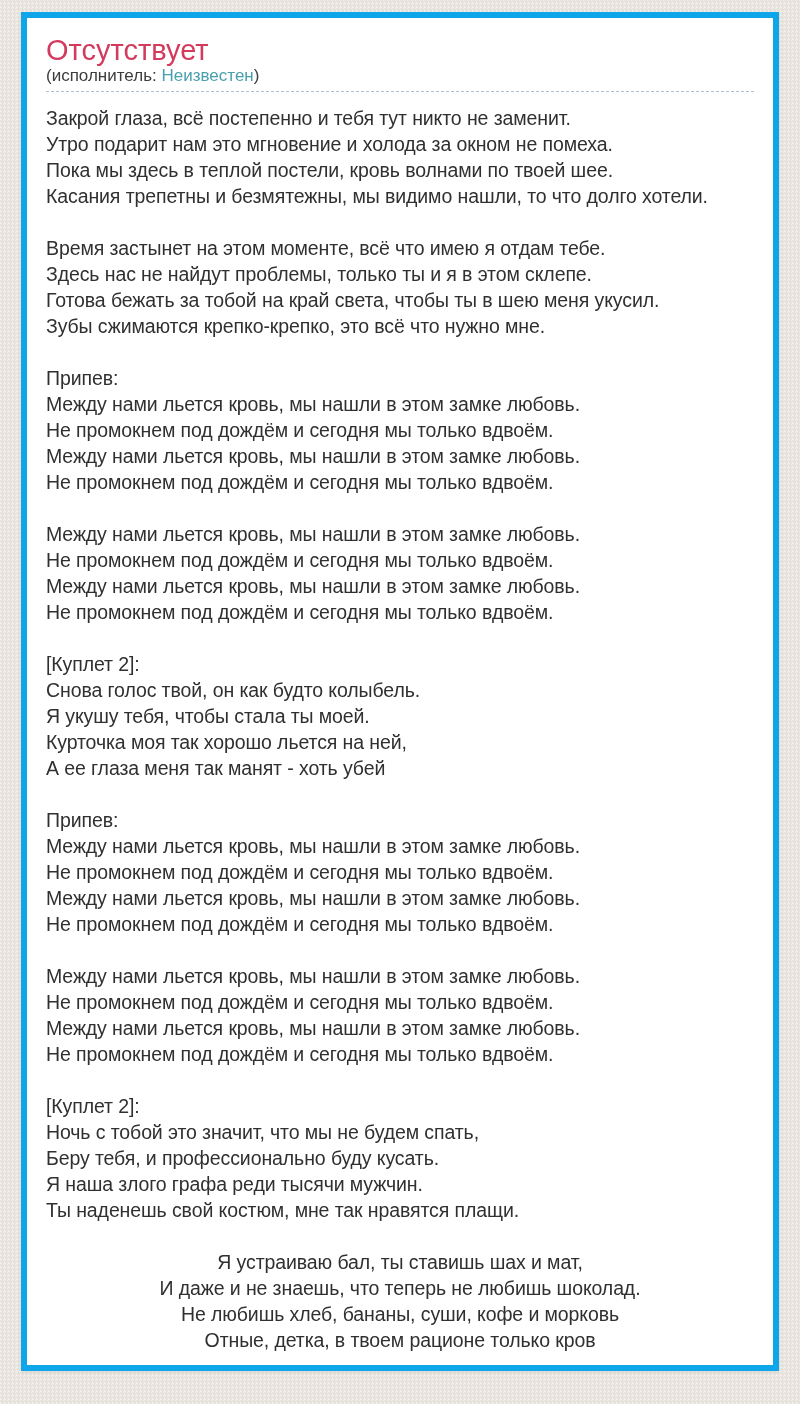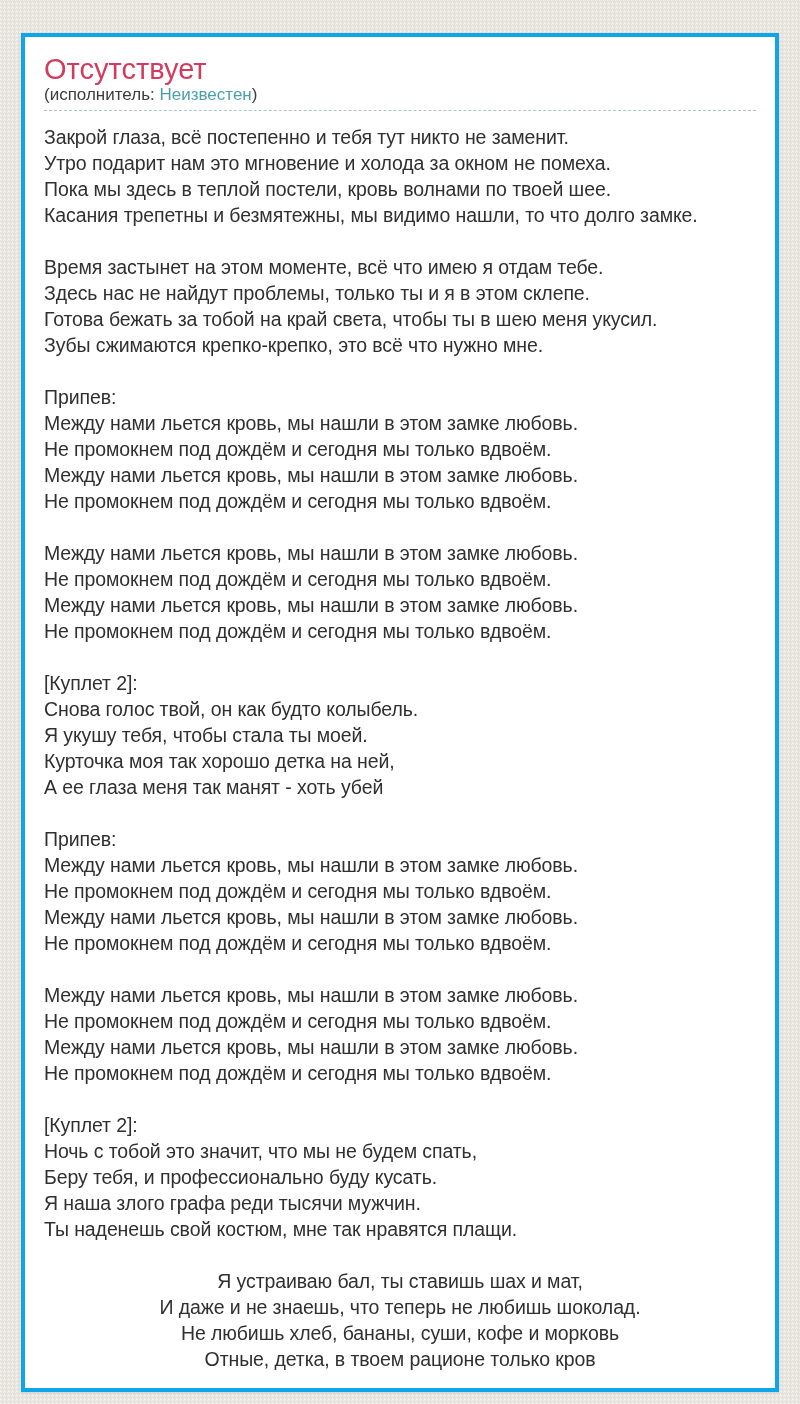--- a/index.html
+++ b/index.html
@@ -15,26 +15,26 @@
     background-color: var(--page-background, #e9e5df);
     background-image:
       linear-gradient(45deg, rgba(255,255,255,.4) 25%, transparent 25%, transparent 75%, rgba(255,255,255,.4) 75%),
       linear-gradient(45deg, rgba(198,192,184,.22) 25%, transparent 25%, transparent 75%, rgba(198,192,184,.22) 75%);
     background-size: 4px 4px;
     background-position: 0 0, 2px 2px;
   }
   .card {
     position: absolute;
     left: 21px;
-    top: 33px;
+    top: 12px;
     width: 758px;
     height: 1359px;
     box-sizing: border-box;
     background: var(--card-background, #ffffff);
-    border: 4px solid #0ea5e9;
+    border: 6px solid #0ea5e9;
     box-shadow: 0 1px 3px rgba(0,0,0,.10);
     padding: 19px 19px 0 19px;
   }
   .title {
     margin: 0;
     font-size: 29px;
     font-weight: 400;
     line-height: 26px;
     color: var(--title, #d23b5e);
     letter-spacing: 0;
@@ -78,21 +78,21 @@
 
 <div class="card">
   <h1 class="title">Отсутствует</h1>
   <div class="subtitle"><span>(исполнитель: </span><a class="artist-link">Неизвестен</a><span>)</span></div>
   <div class="divider"></div>
   <div class="lyrics" id="lyrics">
       <div class="stanza">
         <div class="line">Закрой глаза, всё постепенно и тебя тут никто не заменит.</div>
         <div class="line">Утро подарит нам это мгновение и холода за окном не помеха.</div>
         <div class="line">Пока мы здесь в теплой постели, кровь волнами по твоей шее.</div>
-        <div class="line">Касания трепетны и безмятежны, мы видимо нашли, то что долго замке.</div>
+        <div class="line">Касания трепетны и безмятежны, мы видимо нашли, то что долго хотели.</div>
       </div>
       <div class="stanza">
         <div class="line">Время застынет на этом моменте, всё что имею я отдам тебе.</div>
         <div class="line">Здесь нас не найдут проблемы, только ты и я в этом склепе.</div>
         <div class="line">Готова бежать за тобой на край света, чтобы ты в шею меня укусил.</div>
         <div class="line">Зубы сжимаются крепко-крепко, это всё что нужно мне.</div>
       </div>
       <div class="stanza">
         <div class="line">Припев:</div>
         <div class="line">Между нами льется кровь, мы нашли в этом замке любовь.</div>
@@ -103,21 +103,21 @@
       <div class="stanza">
         <div class="line">Между нами льется кровь, мы нашли в этом замке любовь.</div>
         <div class="line">Не промокнем под дождём и сегодня мы только вдвоём.</div>
         <div class="line">Между нами льется кровь, мы нашли в этом замке любовь.</div>
         <div class="line">Не промокнем под дождём и сегодня мы только вдвоём.</div>
       </div>
       <div class="stanza">
         <div class="line">[Куплет 2]:</div>
         <div class="line">Снова голос твой, он как будто колыбель.</div>
         <div class="line">Я укушу тебя, чтобы стала ты моей.</div>
-        <div class="line">Курточка моя так хорошо детка на ней,</div>
+        <div class="line">Курточка моя так хорошо льется на ней,</div>
         <div class="line">А ее глаза меня так манят - хоть убей</div>
       </div>
       <div class="stanza">
         <div class="line">Припев:</div>
         <div class="line">Между нами льется кровь, мы нашли в этом замке любовь.</div>
         <div class="line">Не промокнем под дождём и сегодня мы только вдвоём.</div>
         <div class="line">Между нами льется кровь, мы нашли в этом замке любовь.</div>
         <div class="line">Не промокнем под дождём и сегодня мы только вдвоём.</div>
       </div>
       <div class="stanza">

